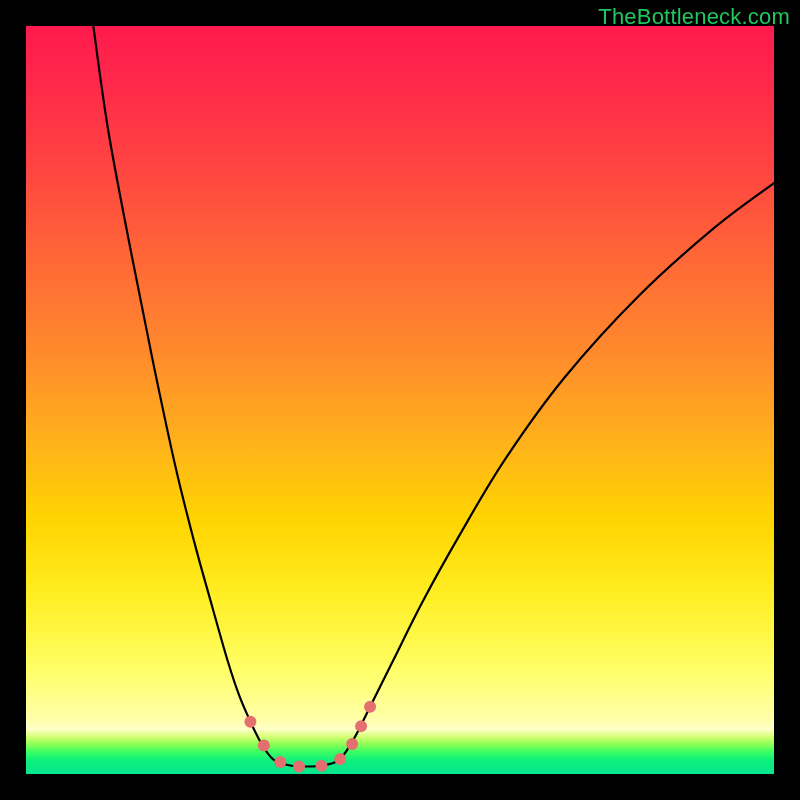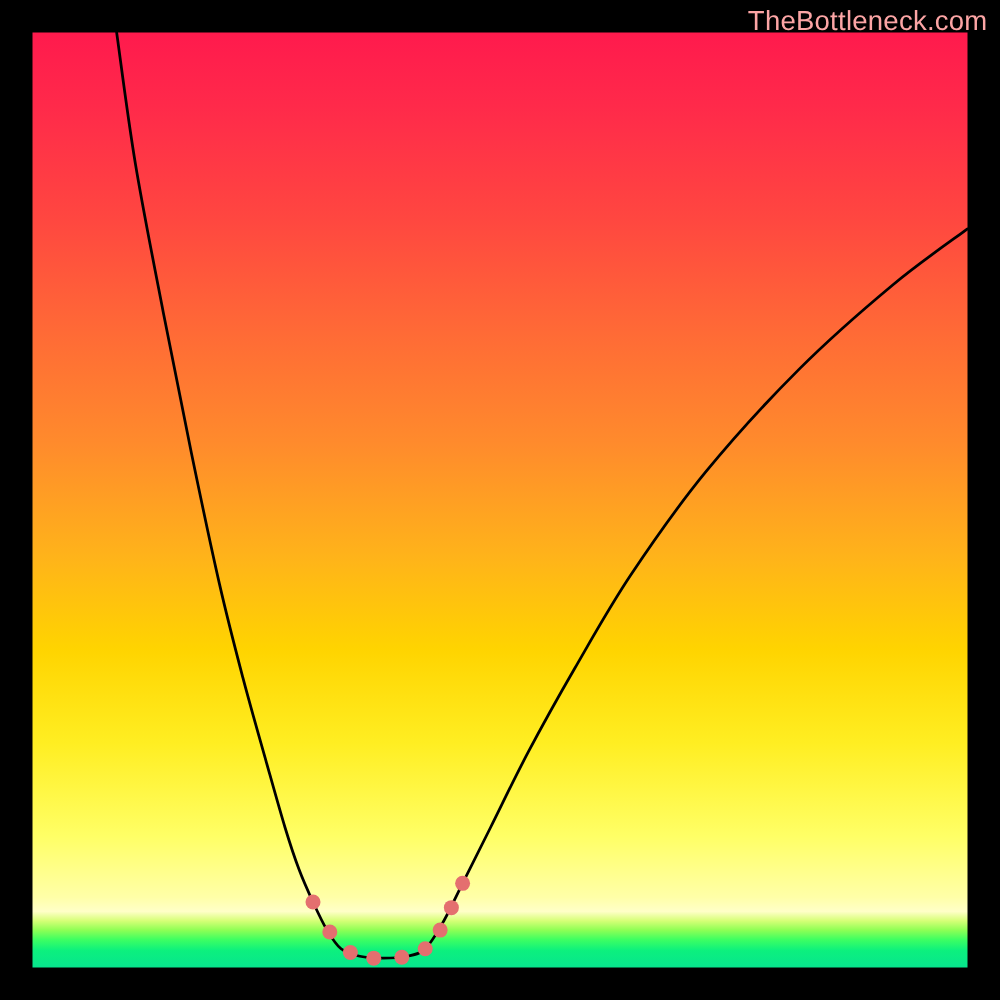--- a/index.html
+++ b/index.html
@@ -51,21 +51,21 @@
     left: 0;
     top: 0;
     width: 748px;
     height: 748px;
     overflow: visible;
   }
   .watermark {
     position: absolute;
     top: 4px;
     right: 10px;
-    color: #fca5a5;
+    color: #22c55e;
     font-size: 22px;
     letter-spacing: 0.2px;
     font-weight: 400;
     user-select: none;
   }
 </style>
 </head>
 <body>
 
 <div class="frame">

